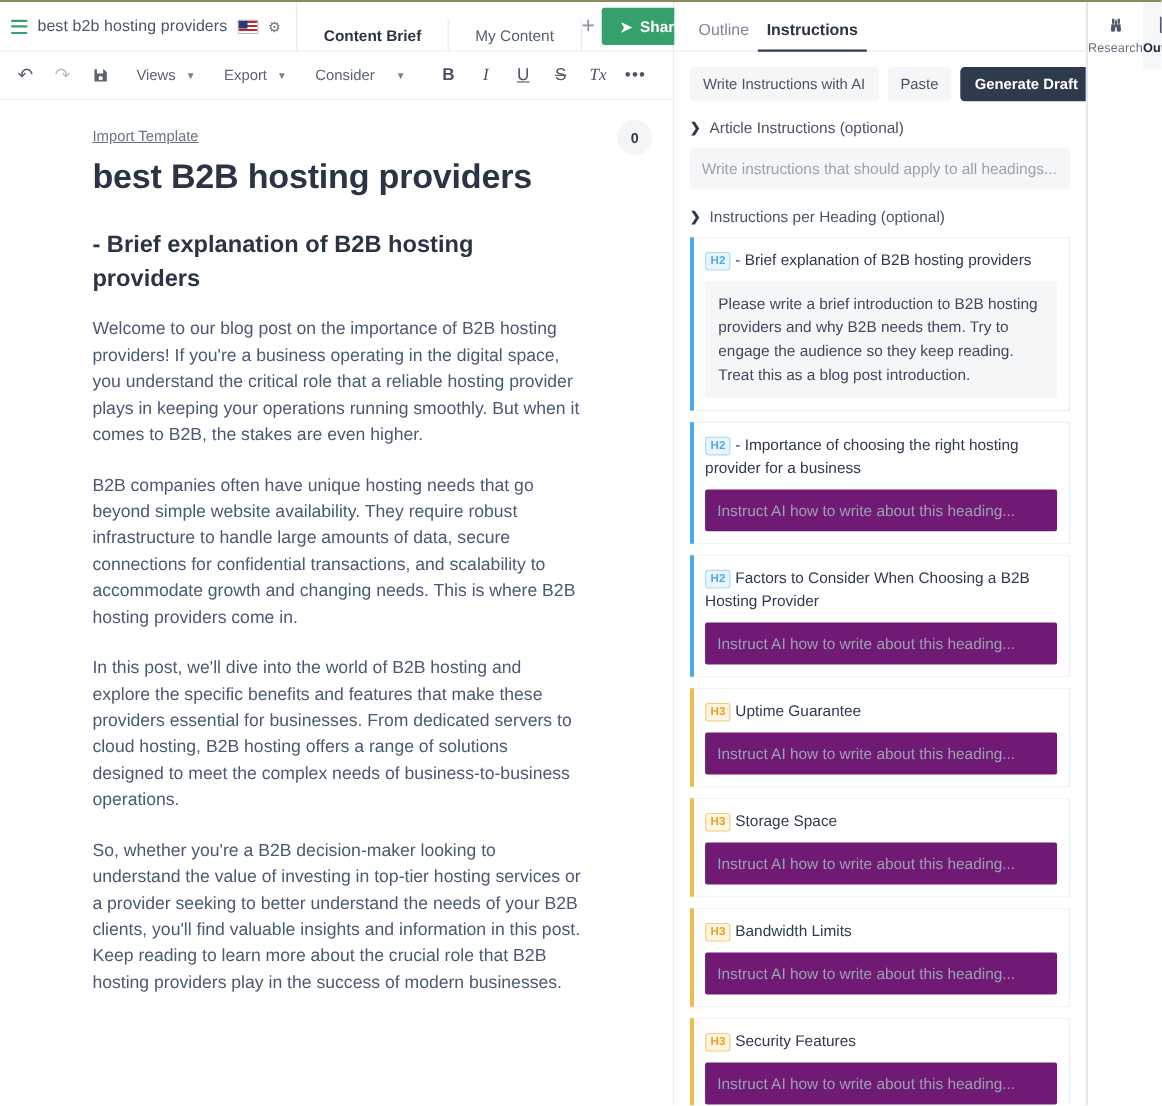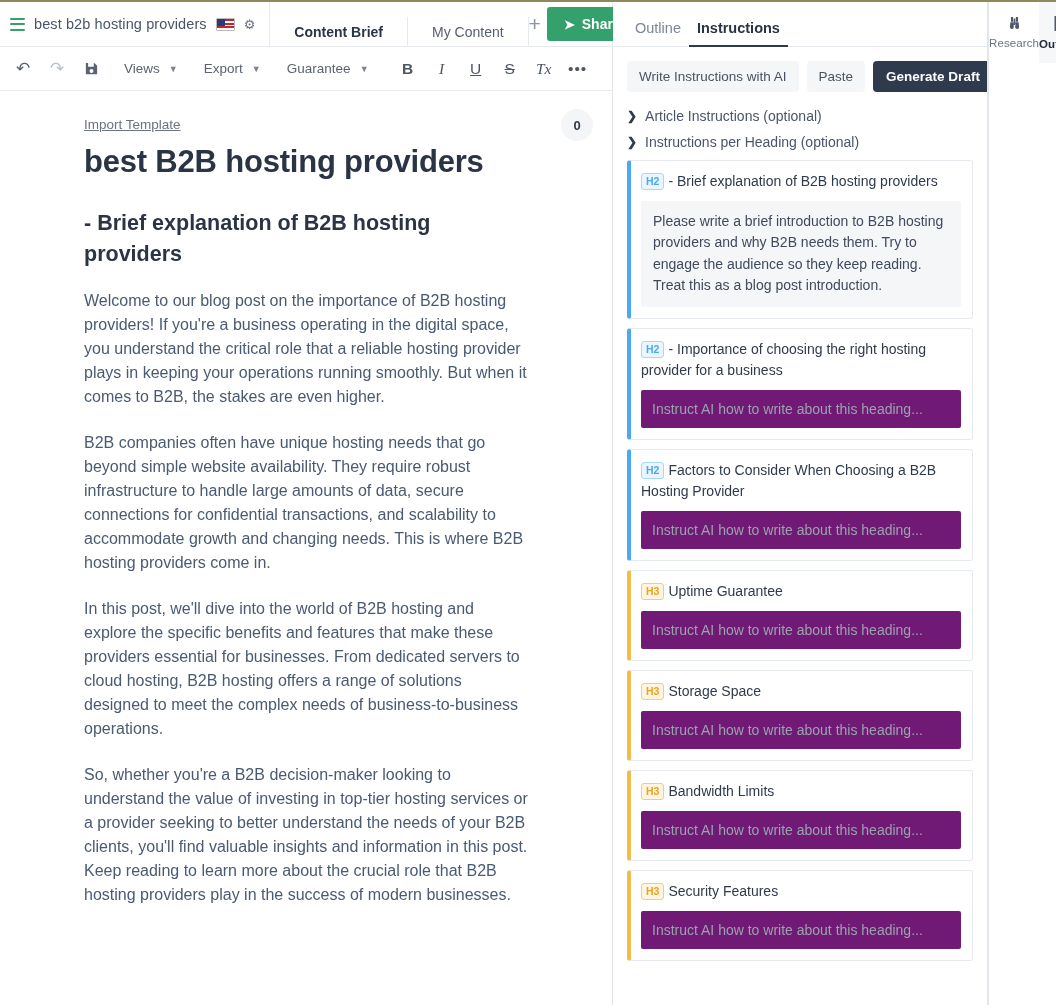--- a/index.html
+++ b/index.html
@@ -283,21 +283,21 @@
         </div>
         <div class="tb-drop">
           <span>Views</span>
           <span class="cv">▼</span>
         </div>
         <div class="tb-drop">
           <span>Export</span>
           <span class="cv">▼</span>
         </div>
         <div class="tb-drop tb-para">
-          <span>Guarantee</span>
+          <span>Consider</span>
           <span class="cv">▼</span>
         </div>
         <div class="tb-sep"></div>
         <div class="tb-fmt" style="font-weight:bold">B</div>
         <div class="tb-fmt" style="font-style:italic;font-family:'Liberation Serif',serif">I</div>
         <div class="tb-fmt" style="text-decoration:underline">U</div>
         <div class="tb-fmt" style="text-decoration:line-through">S</div>
         <div class="tb-fmt" style="font-style:italic;font-family:'Liberation Serif',serif">Tx</div>
         <div class="tb-fmt" style="letter-spacing:1px">•••</div>
       </div>
@@ -330,20 +330,21 @@
           <button class="btn-dark">
             <span>Generate Draft</span>
 
           </button>
         </div>
 
         <div class="sect-head">
           <span class="chev">❯</span>
           <span>Article Instructions (optional)</span>
         </div>
+        <div class="big-textarea">Write instructions that should apply to all headings...</div>
 
         <div class="sect-head">
           <span class="chev">❯</span>
           <span>Instructions per Heading (optional)</span>
         </div>
 
         <div class="hcard h2c">
           <div class="hcard-title">
             <span class="lvl-badge h2">H2</span><span>- Brief explanation of B2B hosting providers</span>
           </div>

